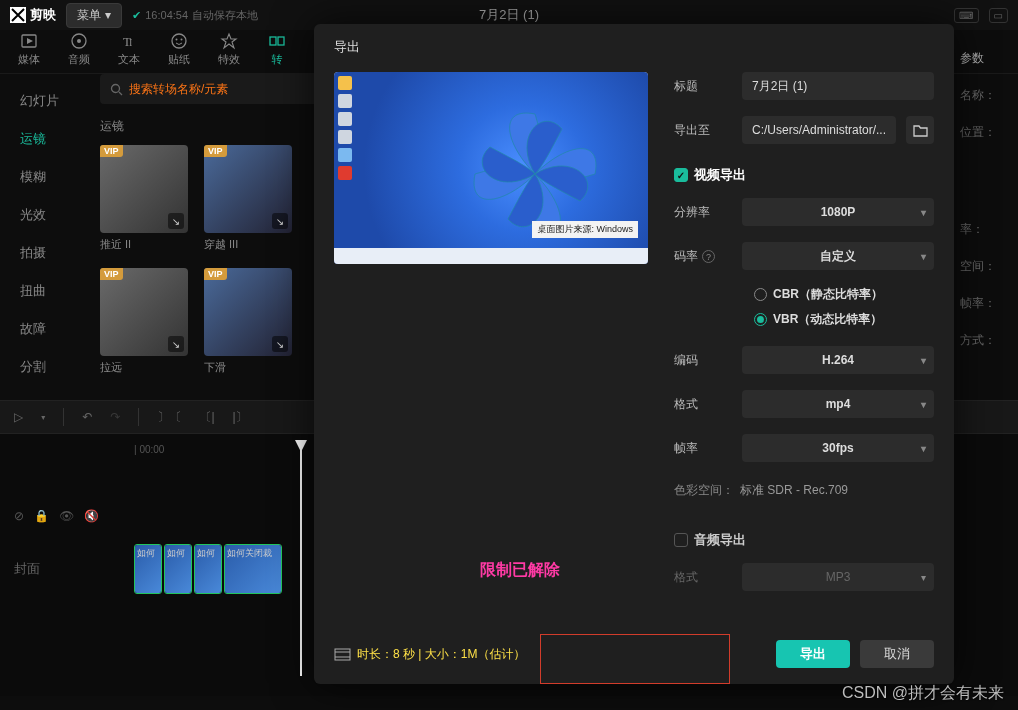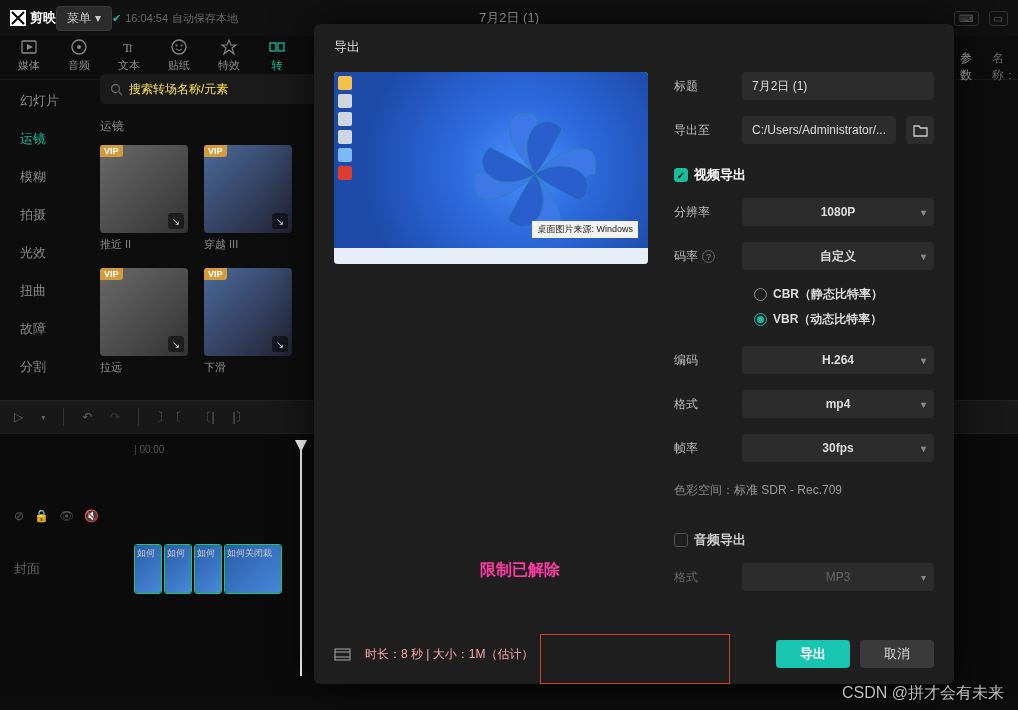--- a/index.html
+++ b/index.html
@@ -12,22 +12,22 @@
   overflow: hidden;
   position: relative;
 }
 
 
 .topbar {
   height: 30px;
   background: #111;
   display: flex;
   align-items: center;
-  padding: 18px 10px;
-  gap: 0;
+  padding: 12px 10px;
+  gap: 10px;
   position: relative;
 }
 .logo { display: flex; align-items: center; gap: 4px; color: #fff; font-weight: bold; font-size: 13px; }
 .menu-btn {
   background: #2c2c2c; border: 1px solid #3a3a3a;
   border-radius: 4px; padding: 3px 10px;
   color: #ccc; font-size: 12px;
   display: flex; align-items: center; gap: 4px;
 }
 .autosave { color: #666; font-size: 11px; display: flex; align-items: center; gap: 4px;}
@@ -73,21 +73,21 @@
   width:220px;
 }
 .searchbox {
   background:#1a1a1a;
   border-radius:4px;
   height:30px;
   display:flex;
   align-items:center;
   gap:6px;
   padding:0 10px;
-  color:#fde047;
+  color:#f97316;
   margin-bottom:14px;
 }
 .sectitle { color:#888; font-size:12px; margin-bottom:10px; }
 .thumbs { display:flex; gap:16px; flex-wrap:wrap; }
 .thumb { width:88px; }
 .thumb .timg {
   width:88px; height:88px;
   background: linear-gradient(135deg,#6a6a6a,#333);
   border-radius:4px;
   position:relative;
@@ -108,21 +108,21 @@
   color:#ccc; font-size:10px;
 }
 .thumb .tname { color:#888; font-size:11px; margin-top:4px; }
 
 
 .right-props {
   position:absolute;
   top:30px; right:0;
   width:68px;
   padding:20px 10px;
-  display:flex; flex-direction:row; gap:20px;
+  display:flex; flex-direction:column; gap:20px;
   color:#666;
   font-size:12px;
 }
 .right-props .rtop { color:#aaa; }
 
 
 .toolstrip {
   position:absolute;
   top:400px; left:0; right:0;
   height:34px;
@@ -307,21 +307,21 @@
   width:13px; height:13px;
   border:1.5px solid #888;
   border-radius:50%;
   display:flex; align-items:center; justify-content:center;
 }
 .radio.selected .r { border-color:#1abc9c;}
 .radio.selected .r::after{
   content:""; width:7px; height:7px; background:#1abc9c; border-radius:50%;
 }
 .colorspace { color:#888; font-size:12px; padding-left:0px; margin-top:4px;}
-.colorspace b { color:#999; font-weight:normal; }
+.colorspace b { color:#999; font-weight:normal; margin-left:6px;}
 
 .annotation {
   color:#ff3aa5;
   font-size:16px;
   font-weight:bold;
   position:absolute;
   left:480px; top:560px;
 }
 .redbox {
   position:absolute;
@@ -330,22 +330,22 @@
   border:1.5px solid #d13c2b;
 }
 
 .modal-footer {
   position:absolute;
   left:20px; right:20px; bottom:16px;
   display:flex;
   align-items:center;
 }
 .modal-footer .meta {
-  display:flex; align-items:center; gap:14px;
-  color:#fca5a5; font-size:12px;
+  display:flex; align-items:center; gap:6px;
+  color:#fde047; font-size:12px;
 }
 .modal-footer .btns { margin-left:auto; display:flex; gap:10px;}
 .btn {
   padding:5px 24px;
   border-radius:4px;
   font-size:13px;
   border:none;
 }
 .btn.primary { background:#17c5b1; color:#fff; font-weight:bold;}
 .btn.second { background:#3a3a3a; color:#ddd;}
@@ -428,22 +428,22 @@
         <rect x="10" y="5" width="6" height="8" fill="none" stroke="#1abc9c" stroke-width="1.3"></rect>
       </svg>
     <span>转</span>
   </div>
 </div>
 
 <div class="left-panel">
   <div class="litem">幻灯片</div>
   <div class="litem active">运镜</div>
   <div class="litem">模糊</div>
+  <div class="litem">光效</div>
   <div class="litem">拍摄</div>
-  <div class="litem">光效</div>
   <div class="litem">扭曲</div>
   <div class="litem">故障</div>
   <div class="litem">分割</div>
 </div>
 
 <div class="gallery">
   <div class="searchbox">
     <svg width="13" height="13" viewBox="0 0 13 13">
         <circle cx="5.5" cy="5.5" r="4" fill="none" stroke="#666" stroke-width="1.3"></circle>
         <line x1="9" y1="9" x2="12" y2="12" stroke="#666" stroke-width="1.3"></line>

